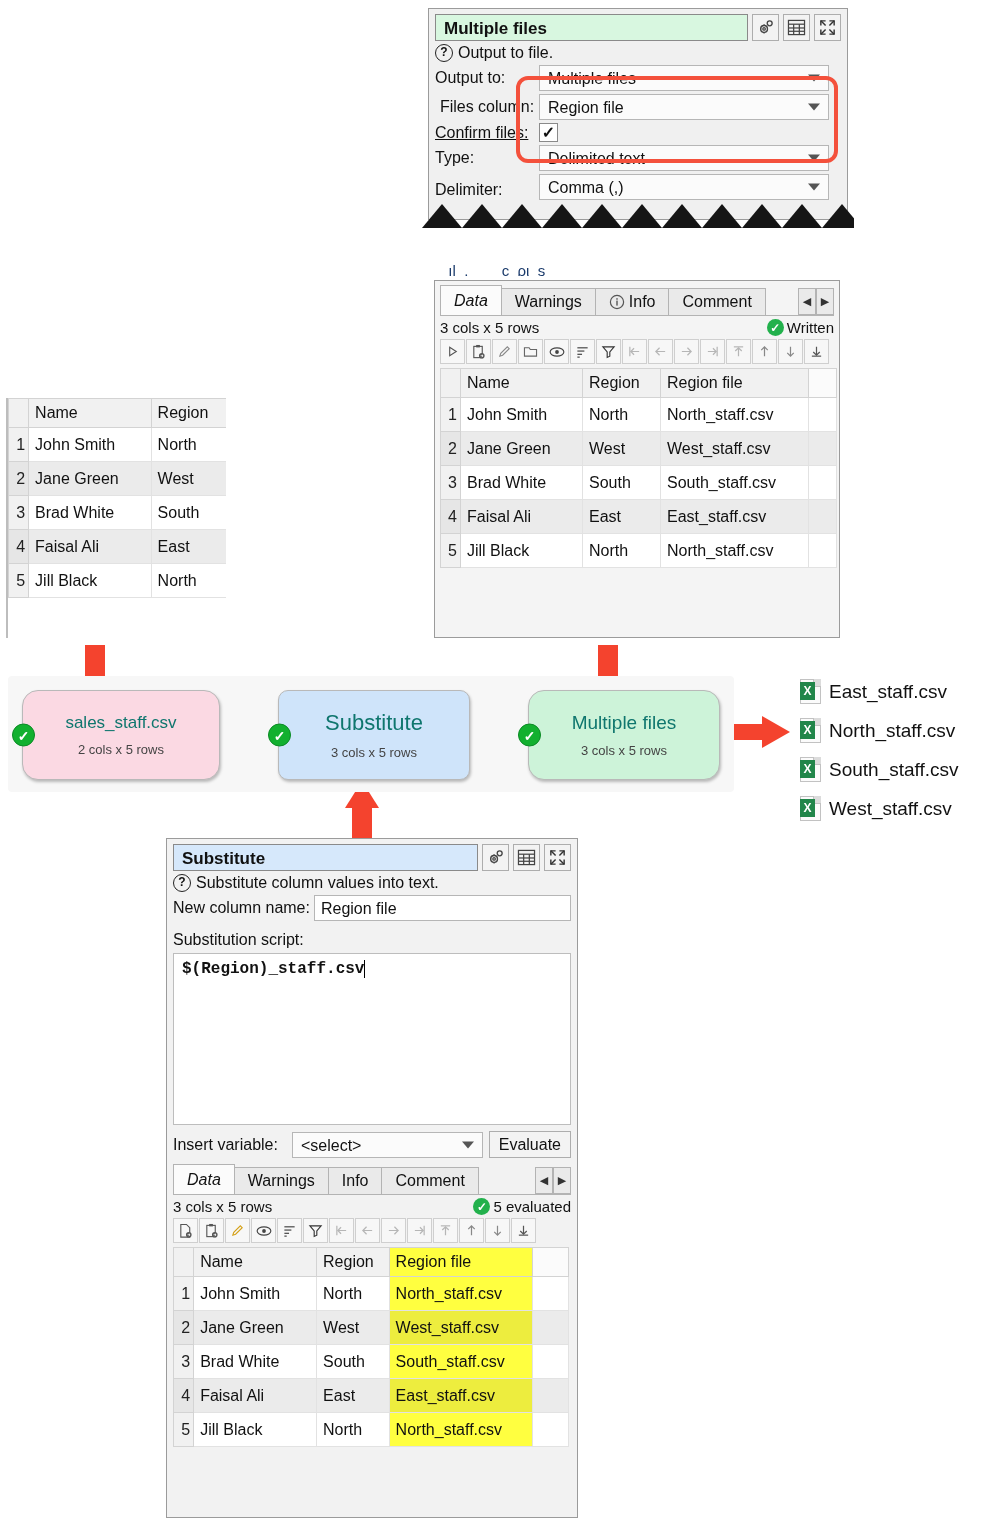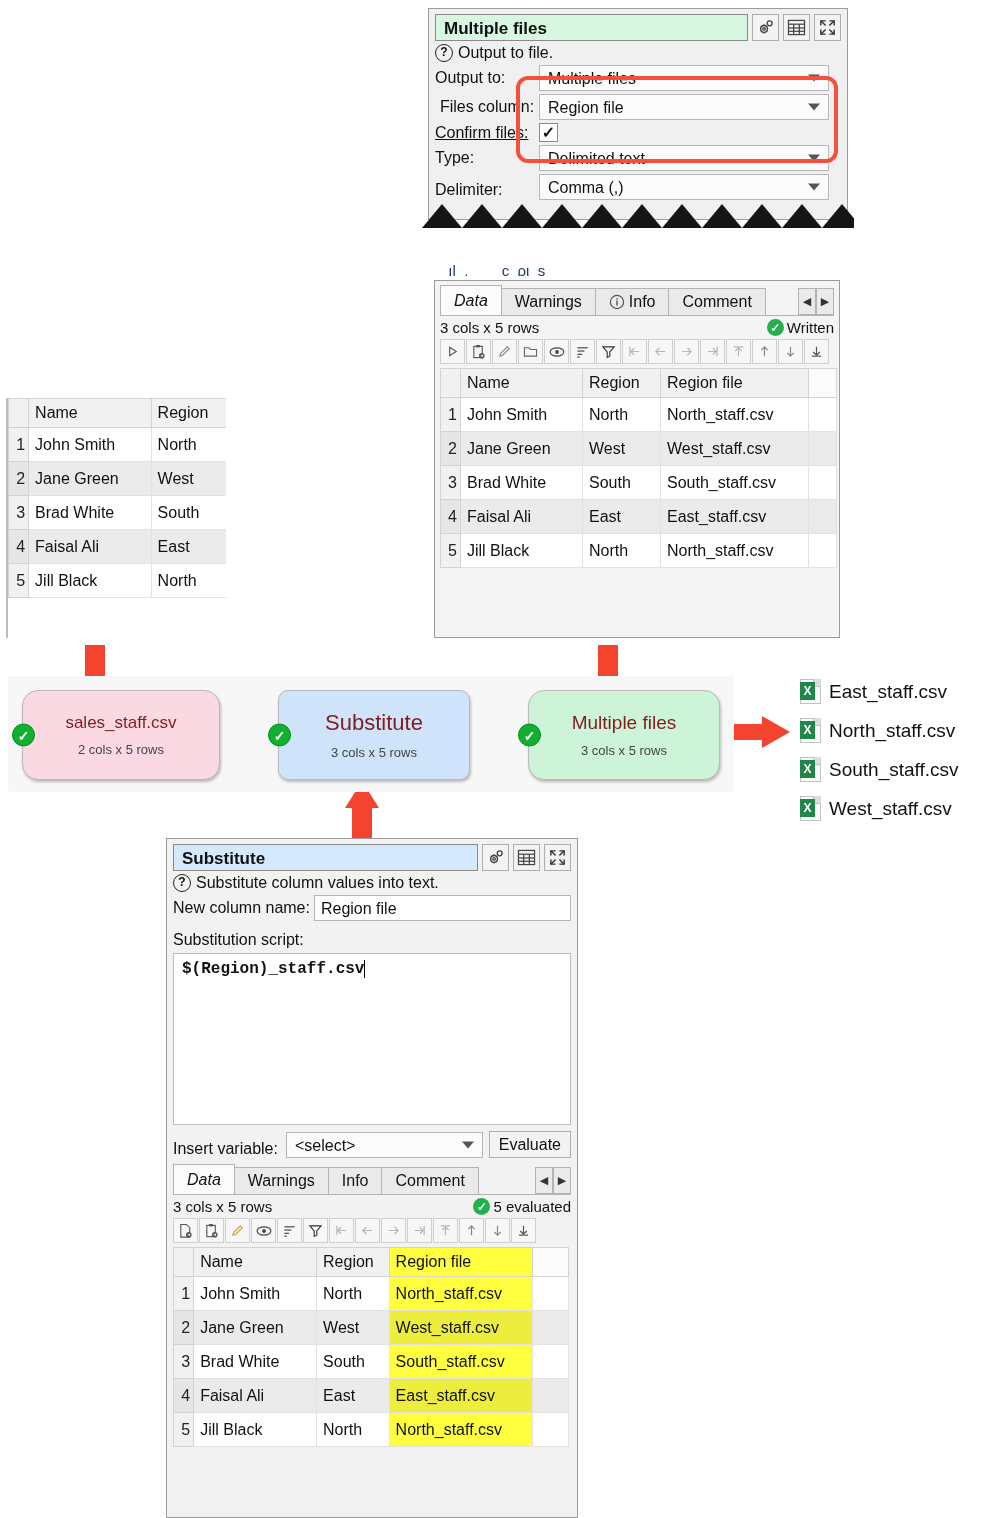--- a/index.html
+++ b/index.html
@@ -67,21 +67,21 @@
   td.hl{background:#ffff40 !important;}
   tr.alt td.hl{background:#eded3e !important;}
   th.hl{background:#ffff40 !important;}
 
   
   #flow{position:absolute;left:8px;top:676px;width:726px;height:116px;
      background:#f7f7f7;border-radius:4px;}
   .node{position:absolute;border-radius:16px;box-sizing:border-box;
      display:flex;flex-direction:column;align-items:center;justify-content:center;
      box-shadow:1px 2px 3px rgba(0,0,0,.25);border:1px solid #b9b9b9;}
-  .node .nlabel{font-size:17px;color:#7f1d1d;}
+  .node .nlabel{font-size:17px;color:#0f766e;}
   .node .nsub{font-size:13px;color:#444;margin-top:9px;}
   .node .badge{position:absolute;left:-11px;top:50%;transform:translateY(-50%);
      width:21px;height:21px;border-radius:50%;background:#12b02f;color:#fff;
      display:flex;align-items:center;justify-content:center;font-size:14px;font-weight:bold;
      border:1px solid #0a8a24;}
   .pink{background:#fbd9e3;}
   .blue{background:#cfe4fa;}
   .green{background:#cdf3d9;}
 
   
@@ -562,23 +562,23 @@
       <span class="txtfield" style="flex:1;margin-left:4px;">Region file</span>
     </div>
 
     <div style="margin-top:10px;font-size:16px;">Substitution script:</div>
 
     <div style="margin-top:4px;height:172px;border:1px solid #bdbdbd;background:#fff;padding:6px 8px;
                 font-family:'Liberation Mono',monospace;font-size:16px;font-weight:bold;box-sizing:border-box;">
       <span>$(Region)_staff.csv</span><span style="border-left:1px solid #000;">​</span>
     </div>
 
-    <div class="formrow" style="margin-top:6px;align-items:flex-end;">
+    <div class="formrow" style="margin-top:6px;">
       <span class="flabel">Insert variable:</span>
-      <span class="combo" style="flex:1;margin-left:8px;">
+      <span class="combo" style="flex:1;margin-left:14px;">
         <span>&lt;select&gt;</span>
         <span class="caret"></span>
       </span>
       <span style="margin-left:6px;border:1px solid #adadad;background:#f3f3f3;height:27px;line-height:26px;
                    padding:0 9px;font-size:16px;box-sizing:border-box;">Evaluate</span>
     </div>
 
     <div class="tabs" style="margin-top:6px;">
       <div class="tab active">
         <span>Data</span>

